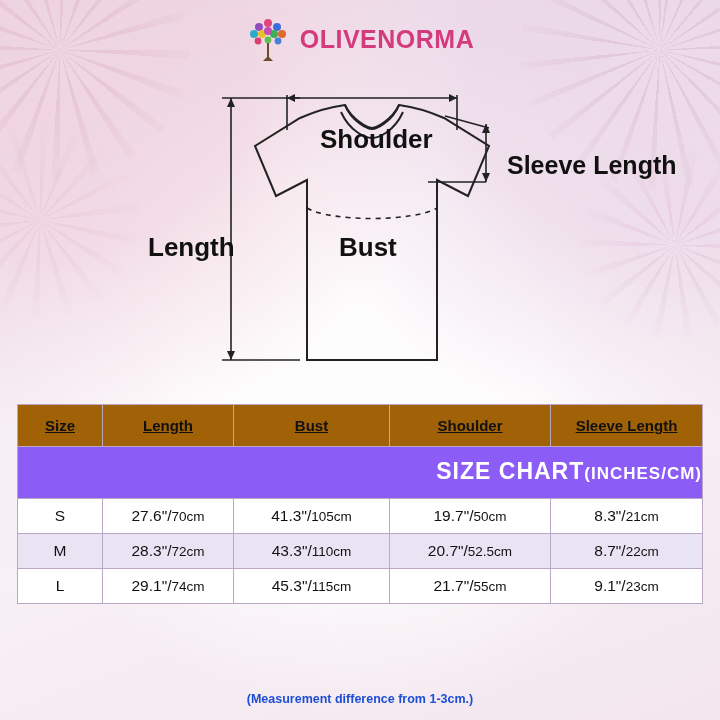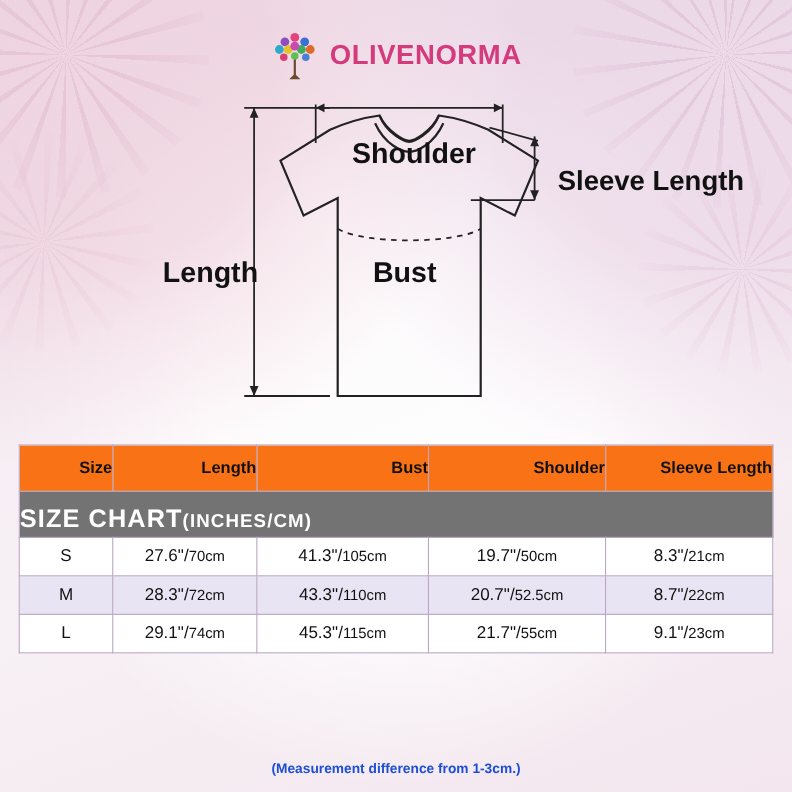--- a/index.html
+++ b/index.html
@@ -40,21 +40,21 @@
               mask-image:radial-gradient(circle,#000 25%,rgba(0,0,0,.2) 68%,transparent 76%);
       opacity:.22;}
   .m4{right:-50px;top:150px;width:190px;height:190px;
       background:repeating-conic-gradient(from 9deg,#d7a9c9 0 5deg,rgba(255,255,255,0) 5deg 20deg);
       -webkit-mask-image:radial-gradient(circle,#000 25%,rgba(0,0,0,.2) 68%,transparent 76%);
               mask-image:radial-gradient(circle,#000 25%,rgba(0,0,0,.2) 68%,transparent 76%);
       opacity:.22;}
 
   
   .logo-row{
-    position:absolute;left:0;right:0;top:27px;
+    position:absolute;left:0;right:0;top:16px;
     display:flex;align-items:center;justify-content:center;gap:10px;
   }
   .logo-mark{width:44px;height:46px;display:block;}
   .logo-text{
     font-size:25px;font-weight:700;letter-spacing:.5px;
     color:#d33b7d;
     font-family:"Liberation Sans", sans-serif;
   }
 
   
@@ -69,28 +69,28 @@
   .lbl-length{left:148px;top:172px;font-size:26px;}
   .lbl-bust{left:339px;top:172px;font-size:26px;}
 
   
   .table-wrap{
     position:absolute;left:17px;top:404px;width:686px;
     background:#fff;
   }
   table{border-collapse:collapse;width:100%;table-layout:fixed;}
   .title-row td{
-    background:#737373;color:#fff;text-align:left;
-    padding:11px 0 3px;letter-spacing:1px;
+    background:#8b5cf6;color:#fff;text-align:right;
+    padding:11px 0 13px;letter-spacing:1px;
   }
   .title-main{font-size:23px;font-weight:700;}
   .title-sub{font-size:17px;font-weight:700;}
   thead th{
-    font-size:15px;font-weight:700;color:#111;background:#f97316;
-    border:1px solid #b9a7c4;padding:12px 0;text-align:right;
+    font-size:15px;font-weight:700;color:#111;background:#a16207;
+    border:1px solid #b9a7c4;padding:12px 0;text-align:center;text-decoration:underline;
   }
   tbody td{
     border:1px solid #b9a7c4;padding:8px 0;text-align:center;
     font-size:15.5px;color:#111;background:#fff;
   }
   tbody tr.alt td{background:#e9e4f3;}
   td .cm{font-size:13.5px;margin-top:15px;}
   .footnote{
     position:absolute;left:0;right:0;top:692px;text-align:center;
     font-size:12.5px;color:#1d4ed8;font-weight:700;

